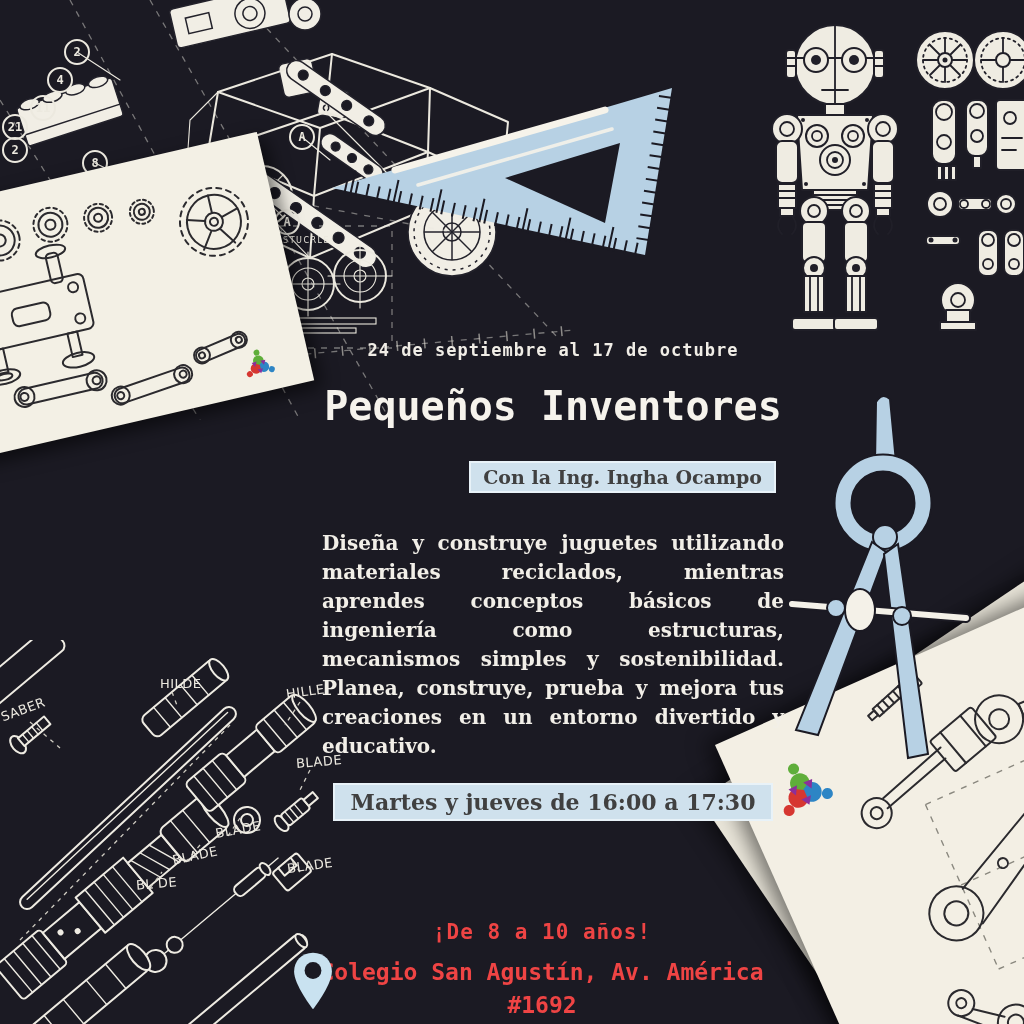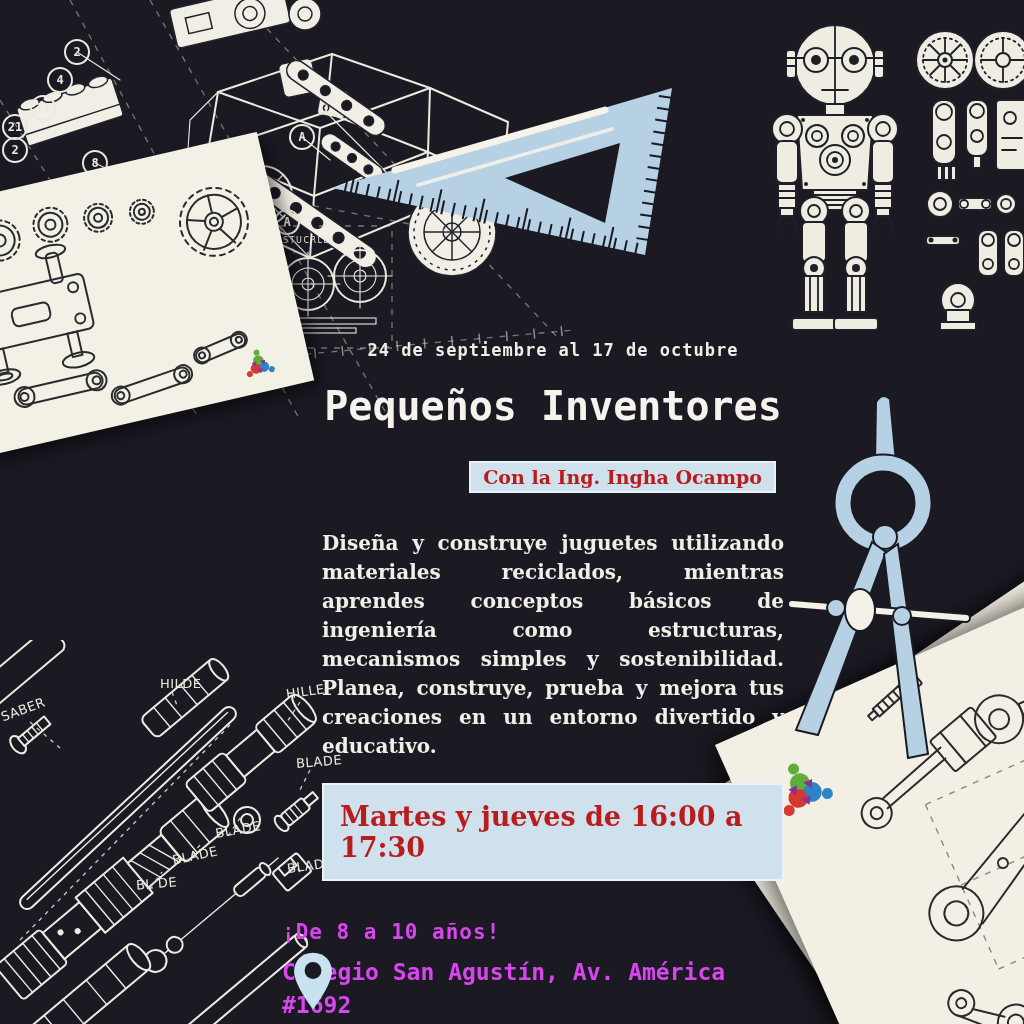--- a/index.html
+++ b/index.html
@@ -5,27 +5,27 @@
   html,body{margin:0;padding:0;background:#101017;}
   .poster{position:relative;width:1024px;height:1024px;background:#1b1a23;overflow:hidden;
           font-family:"DejaVu Sans",sans-serif;}
   .layer{position:absolute;}
   
   .content{position:absolute;left:322px;top:340px;width:462px;z-index:10;display:flex;flex-direction:column;gap:12px;}
   .date{font-family:"DejaVu Sans Mono",monospace;font-weight:700;font-size:17px;line-height:20px;
         letter-spacing:1px;color:#f0ede6;text-align:center;}
   .title{font-family:"DejaVu Sans Mono",monospace;font-weight:700;font-size:40px;line-height:45px;
          color:#f6f3ec;text-align:center;margin-top:12px;}
-  .badge{background:#cfe1ed;color:#b91c1c;font-family:"DejaVu Serif",serif;font-weight:700;
+  .badge{background:#cfe1ed;color:#404040;font-family:"DejaVu Serif",serif;font-weight:700;
          border:2px solid #e8f2f8;}
   .badge-instructor{align-self:flex-end;margin:20px 8px 0 0;font-size:19px;padding:3px 12px;}
   .desc{margin:24px 0 0 0;text-align:justify;font-family:"DejaVu Serif",serif;font-weight:600;
         font-size:20px;line-height:29px;color:#f2efe8;}
-  .badge-schedule{align-self:center;margin-top:10px;font-size:27px;padding:16px 16px;}
-  .footer{position:absolute;left:282px;top:920px;width:520px;z-index:10;color:#d946ef;}
+  .badge-schedule{align-self:center;margin-top:10px;font-size:22px;padding:4px 16px;}
+  .footer{position:absolute;left:282px;top:920px;width:520px;z-index:10;text-align:center;color:#ef4444;}
   .age{font-family:"DejaVu Sans Mono",monospace;font-weight:700;font-size:21px;letter-spacing:1px;}
   .loc{margin-top:12px;font-family:"DejaVu Sans Mono",monospace;font-weight:700;font-size:23px;line-height:33px;}
   .pin{position:absolute;left:10px;top:30px;}
   
   .card-tl{position:absolute;left:-60px;top:168px;width:350px;height:255px;background:#f3f0e5;
            transform:rotate(-13deg);box-shadow:6px 8px 18px rgba(0,0,0,.55);z-index:3;}
   .papers{z-index:3;}
   .paper{position:absolute;background:#f3efe4;box-shadow:-8px -6px 20px rgba(0,0,0,.5);}
   .paper-back{left:700px;top:800px;width:420px;height:320px;transform:rotate(-34deg);
               transform-origin:0 0;background:#e9e5d9;}

